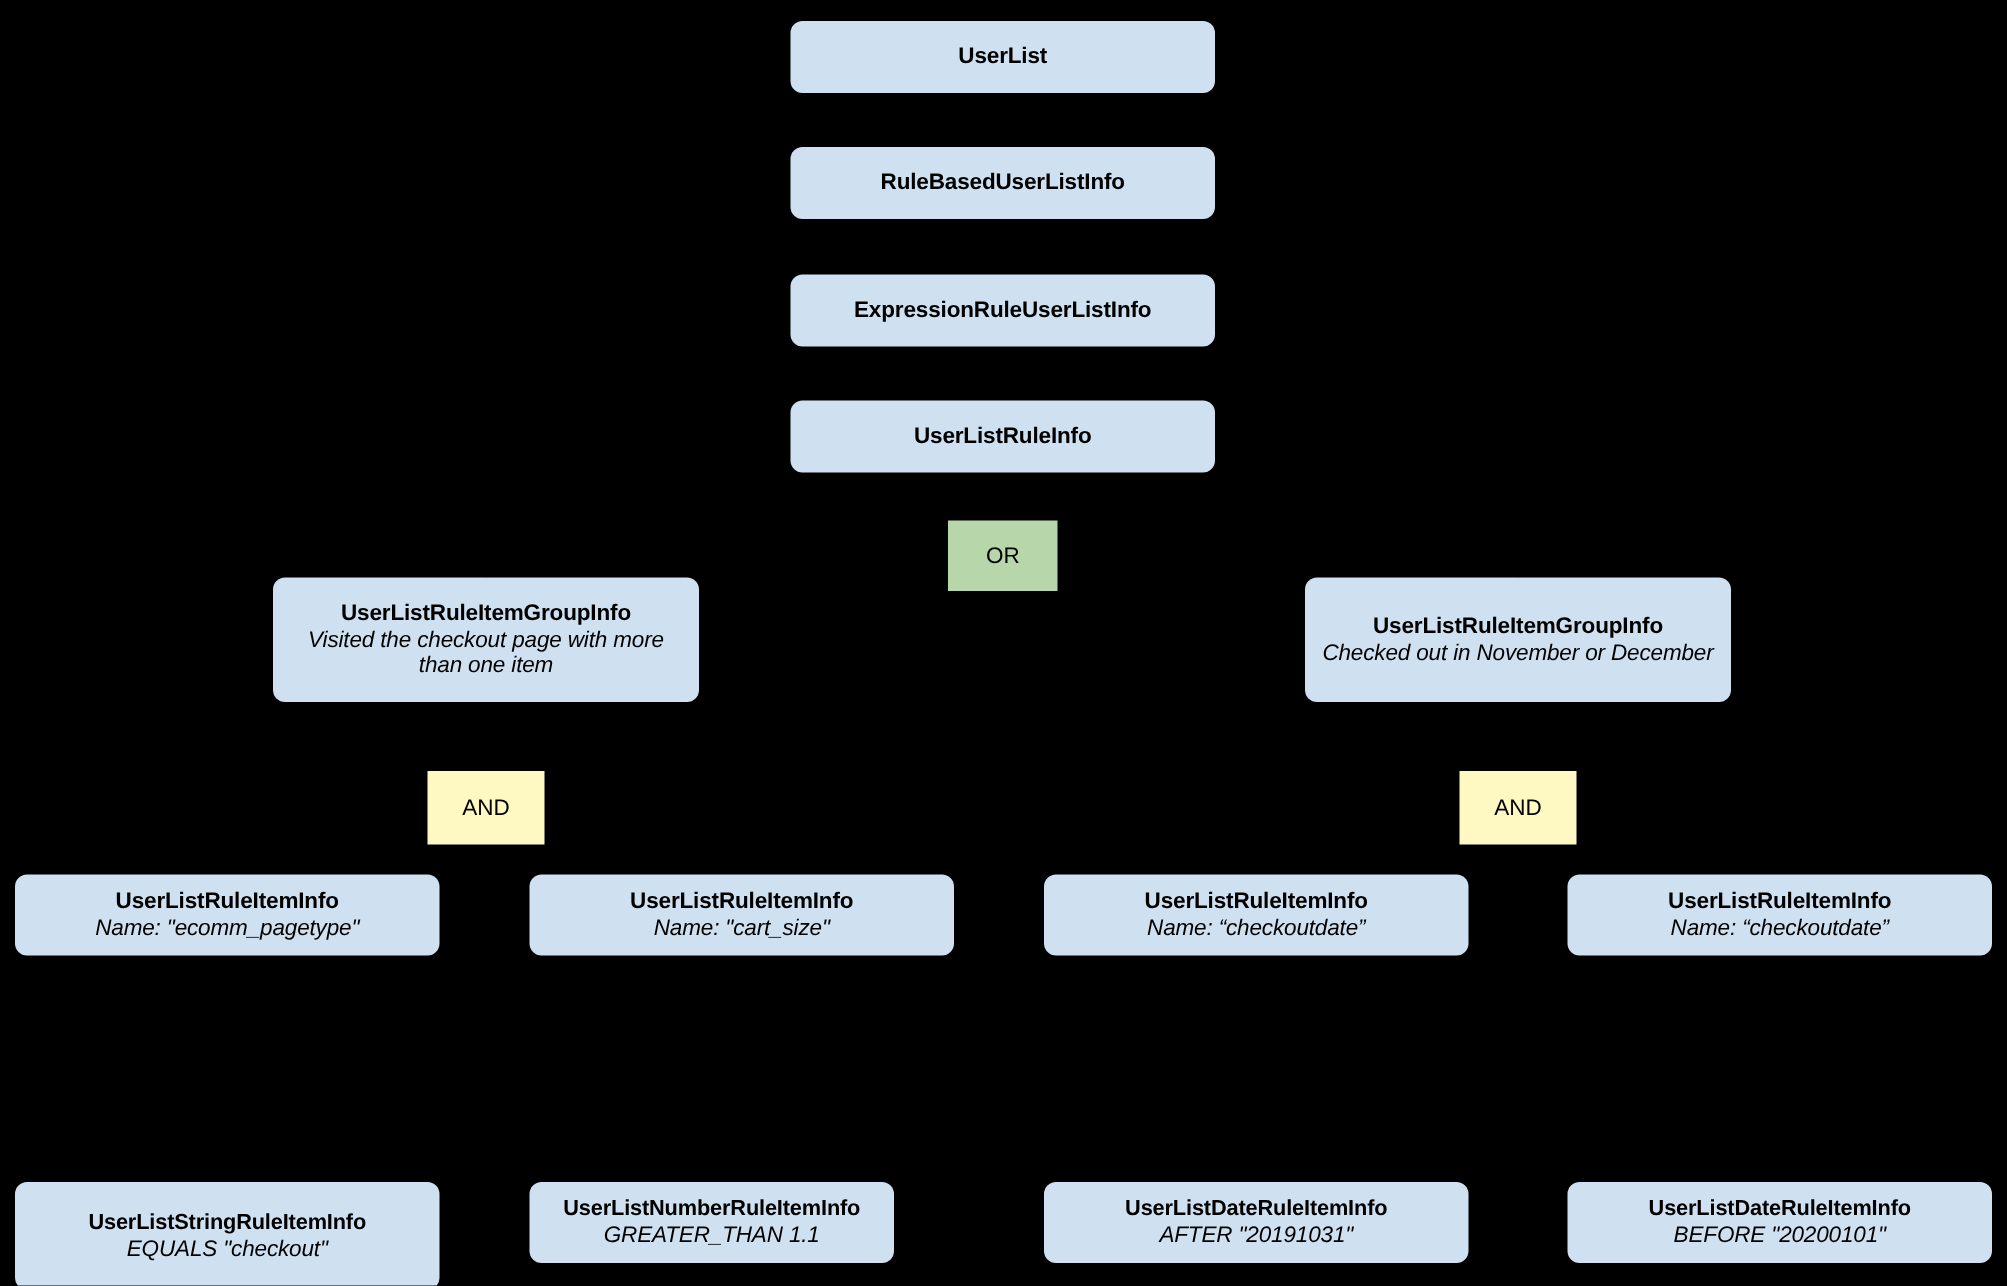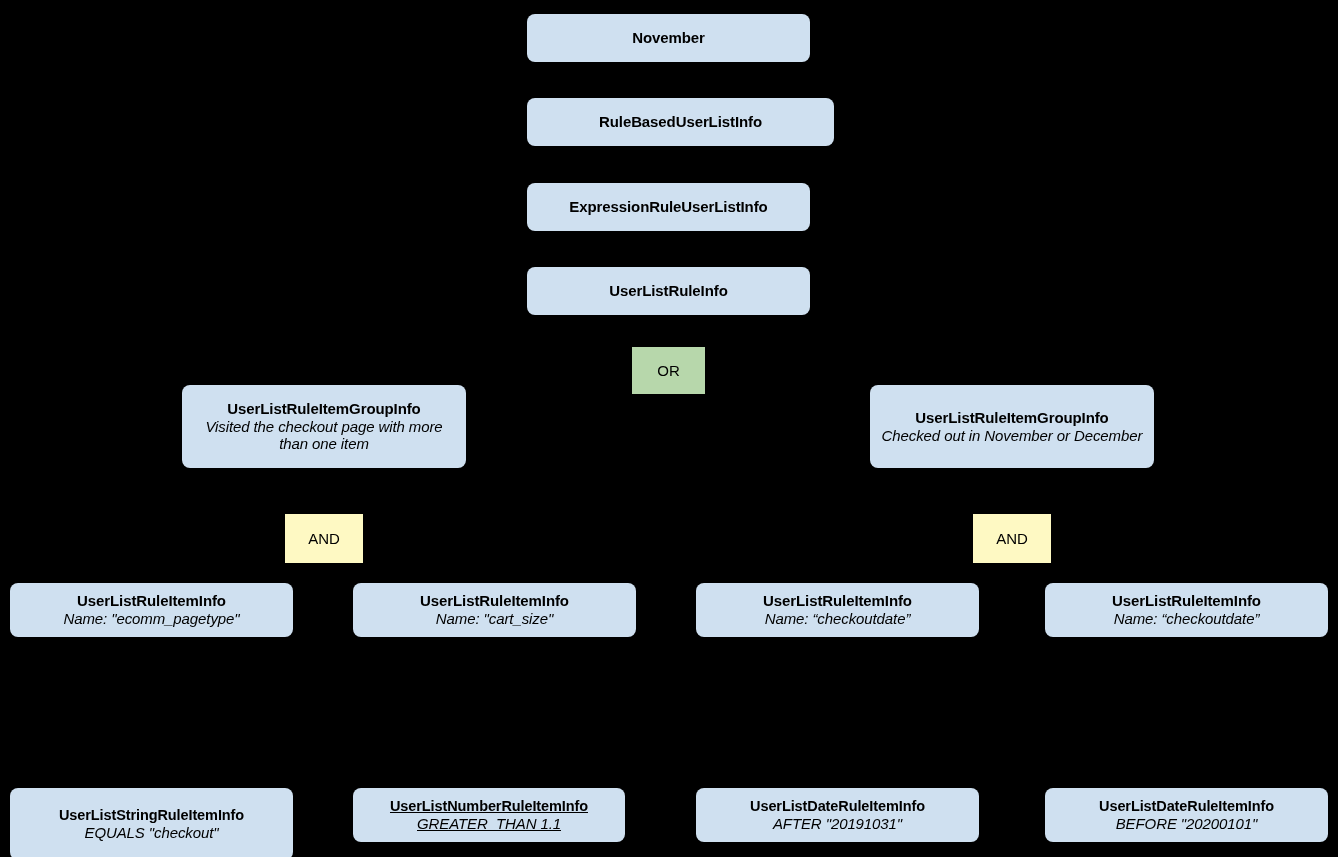--- a/index.html
+++ b/index.html
@@ -80,24 +80,24 @@
     border-top: 11px solid #000000;
     z-index: 3;
   }
 </style>
 </head>
 <body>
 
 <div id="canvas">
 
   <div class="node box" style="left:527px; top:14px; width:283px; height:48px;">
-    <span class="title">November</span>
+    <span class="title">UserList</span>
   </div>
 
-  <div class="node box" style="left:527px; top:98px; width:307px; height:48px;">
+  <div class="node box" style="left:527px; top:98px; width:283px; height:48px;">
     <span class="title">RuleBasedUserListInfo</span>
   </div>
 
   <div class="node box" style="left:527px; top:267px; width:283px; height:48px;">
     <span class="title">UserListRuleInfo</span>
   </div>
 
   <div class="node box" style="left:527px; top:183px; width:283px; height:48px;">
     <span class="title">ExpressionRuleUserListInfo</span>
   </div>
@@ -144,21 +144,21 @@
   <div class="node box" style="left:1045px; top:583px; width:283px; height:54px;">
     <span class="title">UserListRuleItemInfo</span>
     <span class="desc nowrap">Name: “checkoutdate”</span>
   </div>
 
   <div class="node box" style="left:10px; top:788px; width:283px; height:72px;">
     <span class="title sm">UserListStringRuleItemInfo</span>
     <span class="desc nowrap">EQUALS "checkout"</span>
   </div>
 
-  <div class="node box" style="left:353px; top:788px; width:272px; height:54px;text-decoration:underline;">
+  <div class="node box" style="left:353px; top:788px; width:243px; height:54px;">
     <span class="title sm">UserListNumberRuleItemInfo</span>
     <span class="desc nowrap">GREATER_THAN 1.1</span>
   </div>
 
   <div class="node box" style="left:696px; top:788px; width:283px; height:54px;">
     <span class="title sm">UserListDateRuleItemInfo</span>
     <span class="desc nowrap">AFTER "20191031"</span>
   </div>
 
   <div class="node box" style="left:1045px; top:788px; width:283px; height:54px;">

